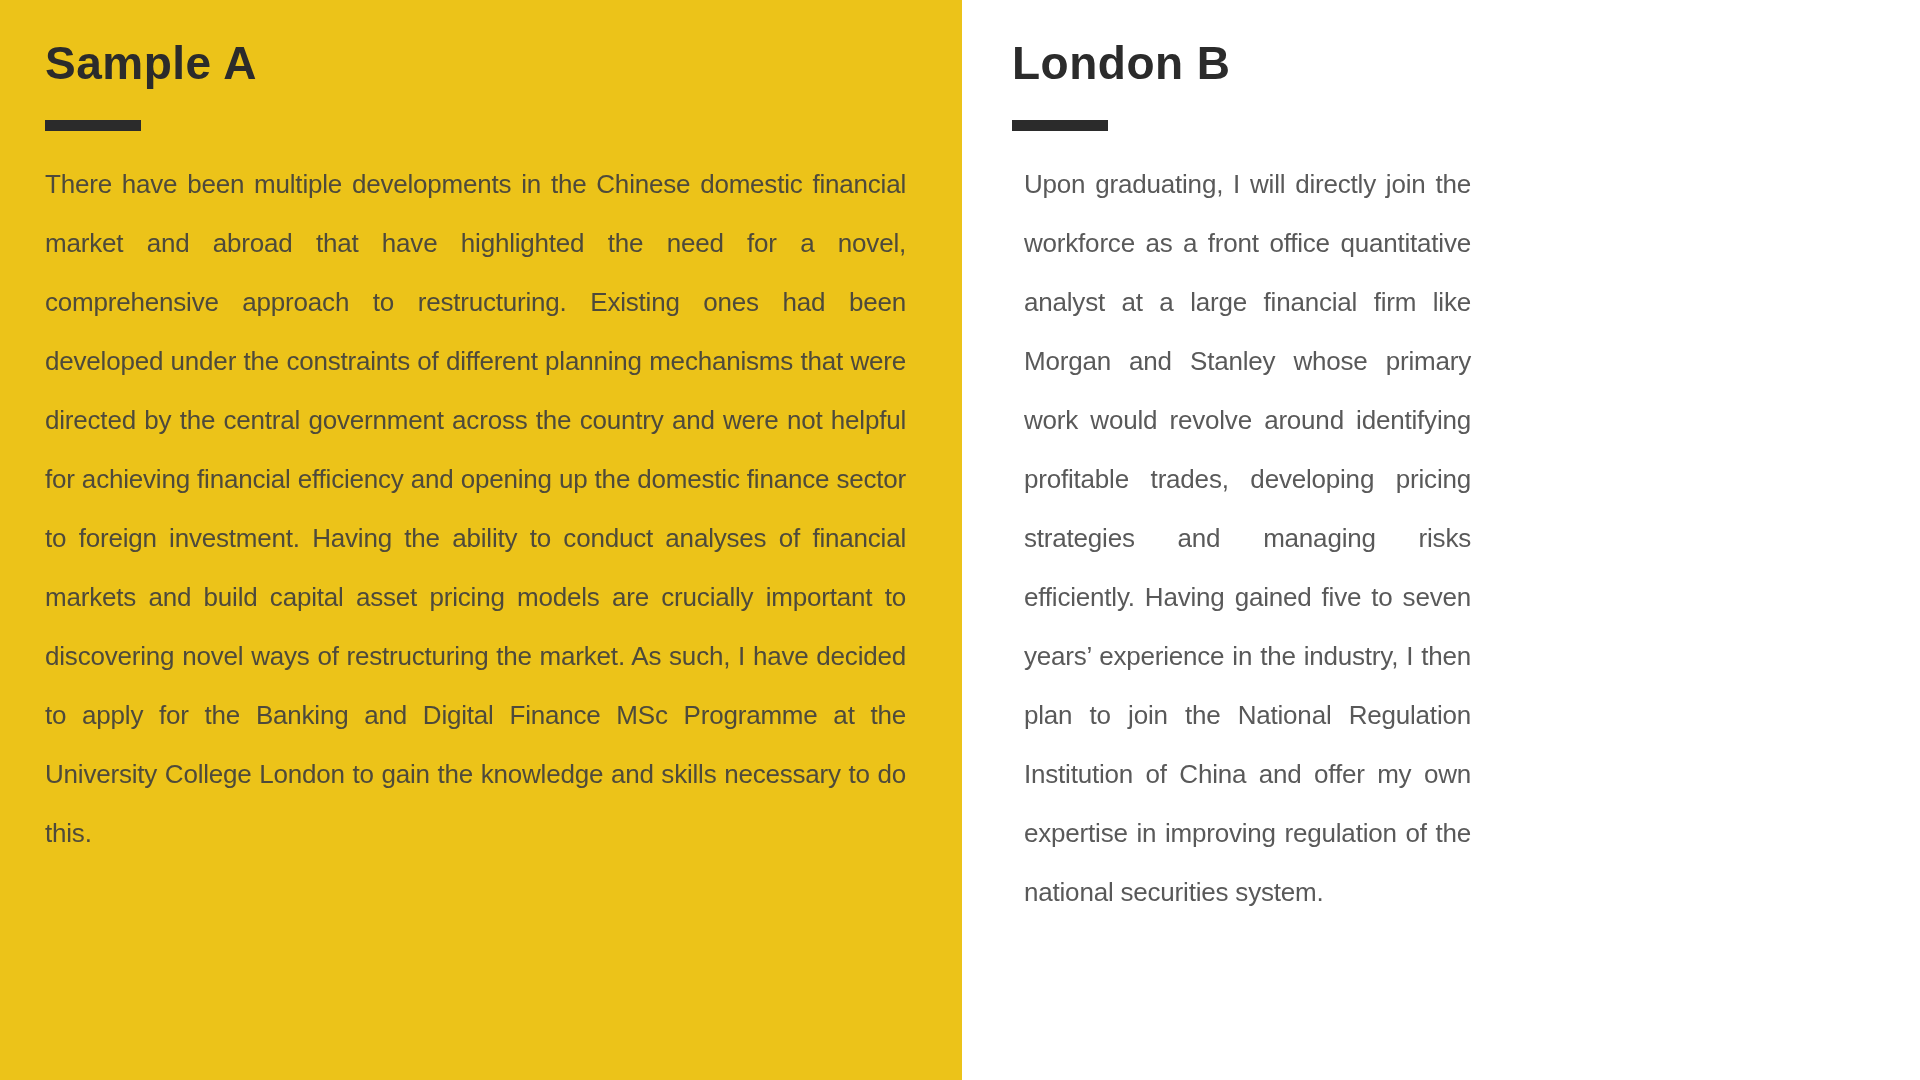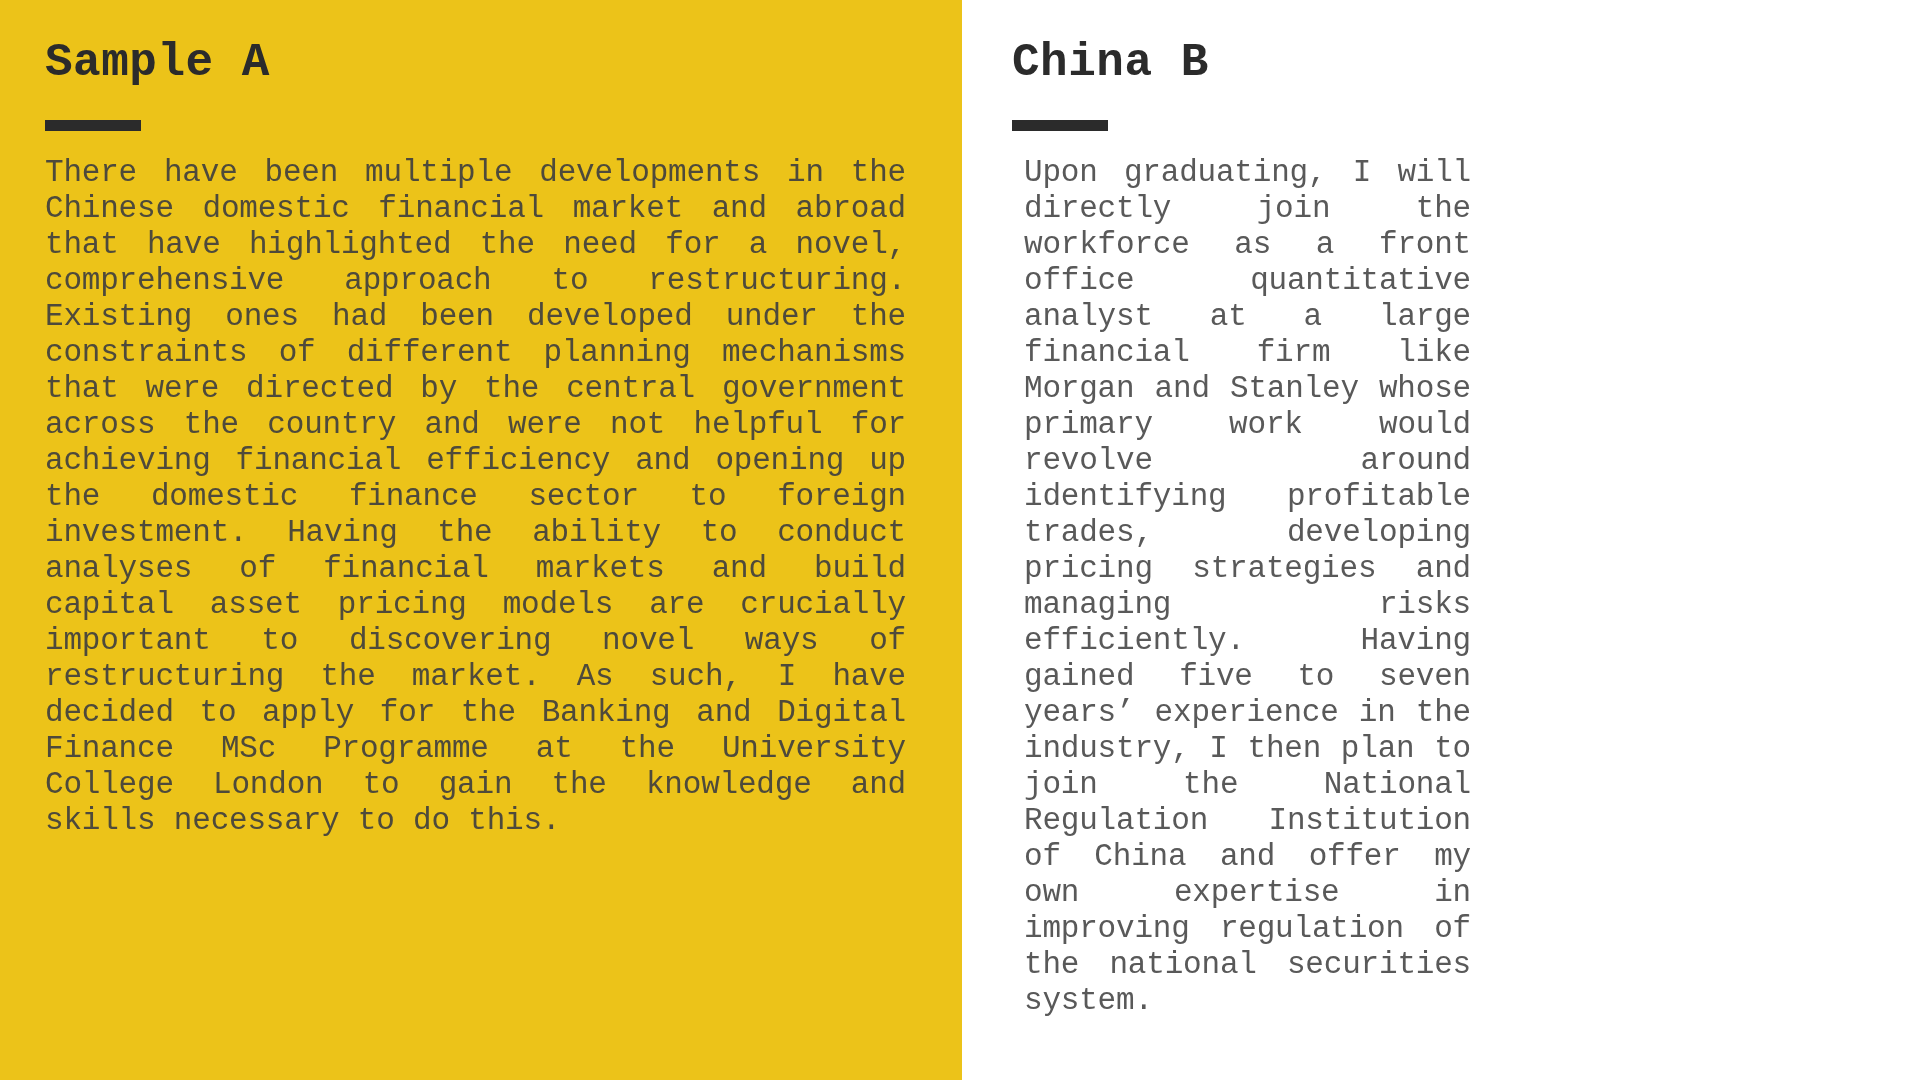--- a/index.html
+++ b/index.html
@@ -8,21 +8,20 @@
     width: 1920px;
     height: 1080px;
     background: #ffffff;
     font-family: "Liberation Sans", "DejaVu Sans", sans-serif;
     overflow: hidden;
   }
   .page {
     display: flex;
     width: 1536px;
     height: 1080px;
-    font-family: Liberation Mono, monospace;
   }
   .panel {
     box-sizing: border-box;
     height: 1080px;
   }
   .panel-a {
     width: 962px;
     background: #ECC319;
     padding: 34px 56px 0 45px;
   }
@@ -40,22 +39,22 @@
     color: #2B2B2B;
   }
   .title-dash {
     width: 96px;
     height: 11px;
     background: #2B2B2B;
     margin-top: 28px;
   }
   .sample-body {
     margin: 24px 0 0 0;
-    font-size: 31px;
-    line-height: 36px;
+    font-size: 26px;
+    line-height: 59px;
     font-weight: 300;
     letter-spacing: -0.2px;
     text-align: justify;
   }
   .panel-a .sample-body {
     color: #4E4A3B;
   }
   .panel-b .sample-body {
     color: #595959;
     margin-left: 12px;
@@ -66,18 +65,18 @@
 
 <div class="page">
 
   <section class="panel panel-a">
     <h2 class="sample-title">Sample A</h2>
     <div class="title-dash"></div>
     <p class="sample-body">There have been multiple developments in the Chinese domestic financial market and abroad that have highlighted the need for a novel, comprehensive approach to restructuring. Existing ones had been developed under the constraints of different planning mechanisms that were directed by the central government across the country and were not helpful for achieving financial efficiency and opening up the domestic finance sector to foreign investment. Having the ability to conduct analyses of financial markets and build capital asset pricing models are crucially important to discovering novel ways of restructuring the market. As such, I have decided to apply for the Banking and Digital Finance MSc Programme at the University College London to gain the knowledge and skills necessary to do this.</p>
   </section>
 
   <section class="panel panel-b">
-    <h2 class="sample-title">China B</h2>
+    <h2 class="sample-title">London B</h2>
     <div class="title-dash"></div>
     <p class="sample-body">Upon graduating, I will directly join the workforce as a front office quantitative analyst at a large financial firm like Morgan and Stanley whose primary work would revolve around identifying profitable trades, developing pricing strategies and managing risks efficiently. Having gained five to seven years’ experience in the industry, I then plan to join the National Regulation Institution of China and offer my own expertise in improving regulation of the national securities system.</p>
   </section>
 
 </div>
 
 </body></html>

